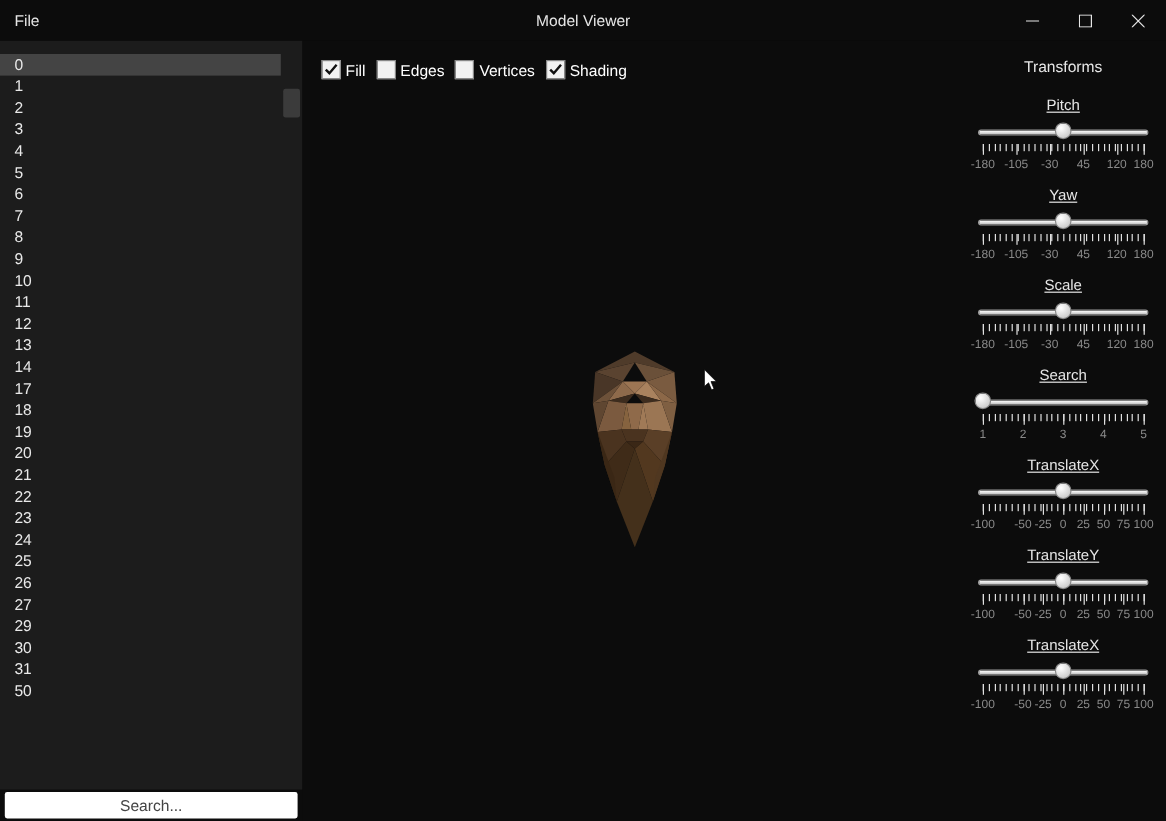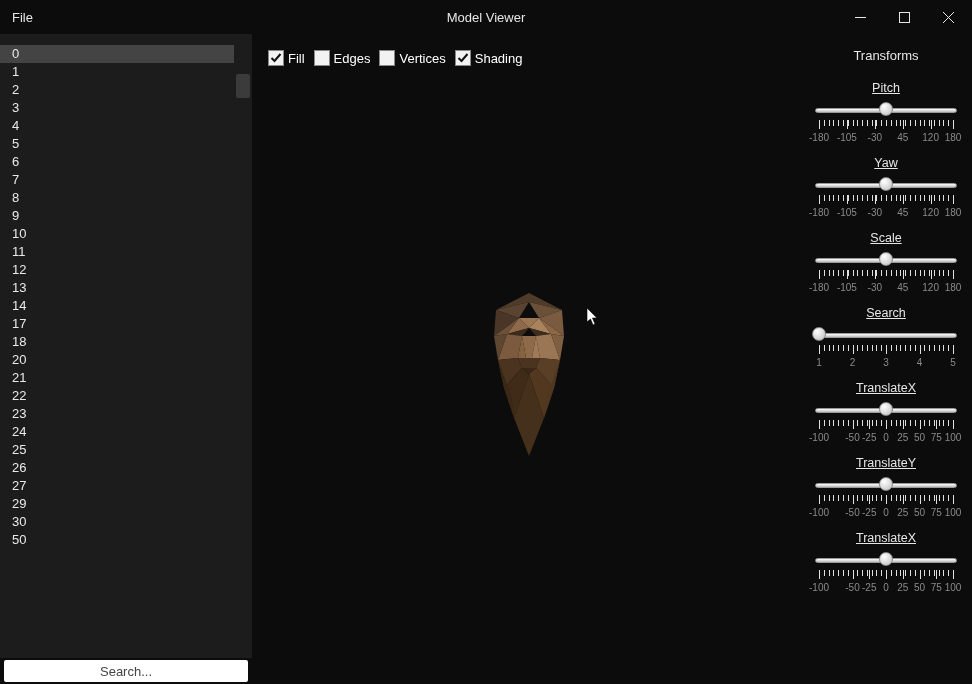--- a/index.html
+++ b/index.html
@@ -270,30 +270,32 @@
         <div class="list-item">7</div>
         <div class="list-item">8</div>
         <div class="list-item">9</div>
         <div class="list-item">10</div>
         <div class="list-item">11</div>
         <div class="list-item">12</div>
         <div class="list-item">13</div>
         <div class="list-item">14</div>
         <div class="list-item">17</div>
         <div class="list-item">18</div>
+        <div class="list-item">19</div>
         <div class="list-item">20</div>
         <div class="list-item">21</div>
         <div class="list-item">22</div>
         <div class="list-item">23</div>
         <div class="list-item">24</div>
         <div class="list-item">25</div>
         <div class="list-item">26</div>
         <div class="list-item">27</div>
         <div class="list-item">29</div>
         <div class="list-item">30</div>
+        <div class="list-item">31</div>
         <div class="list-item">50</div>
       </div>
     <div class="list-scrollbar"></div>
     <div class="search-wrap">
       <input class="search-input" placeholder="Search..." style="">
     </div>
   </div>
 
   <div class="viewport">
     <div class="checkbox-row">

